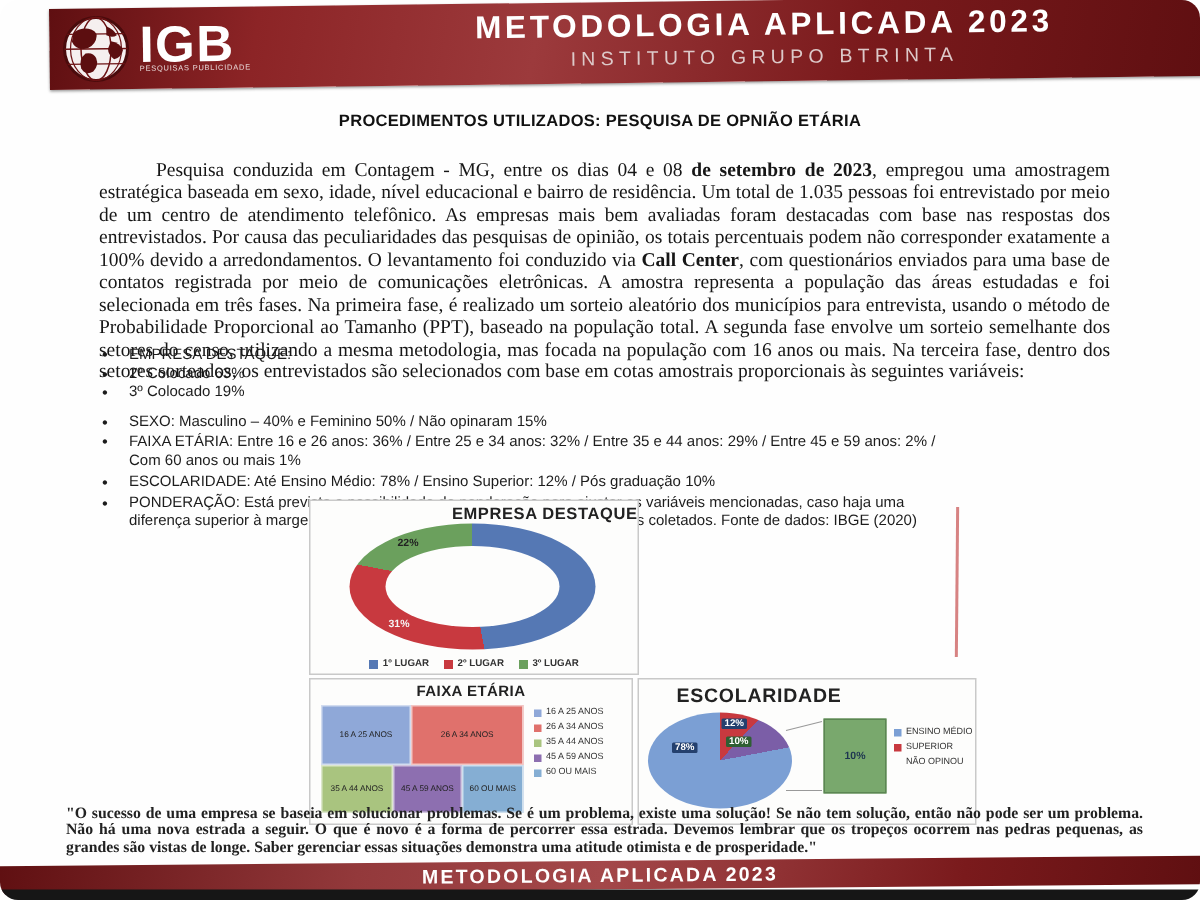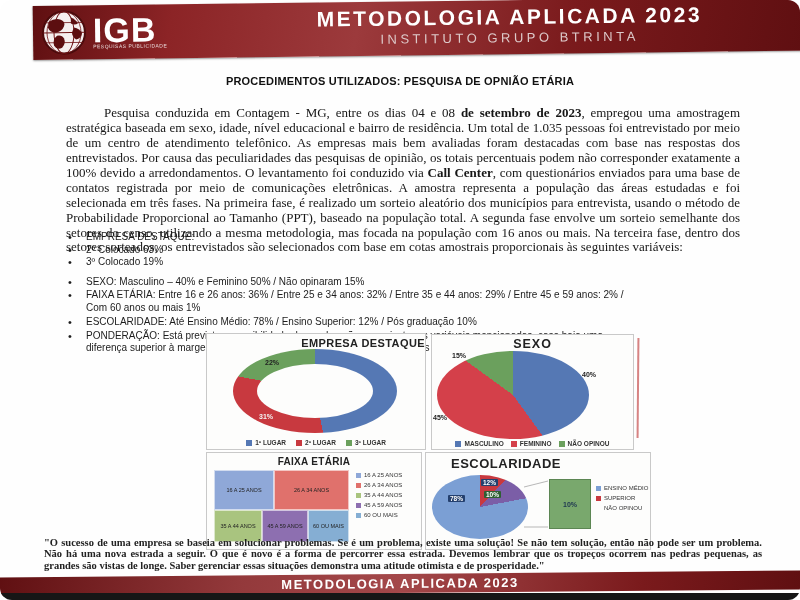--- a/index.html
+++ b/index.html
@@ -139,41 +139,20 @@
           <i style="background: rgb(200, 57, 63);"></i>
           <span>2º LUGAR</span>
         </span>
       <span class="li">
           <i style="background: rgb(107, 160, 93);"></i>
           <span>3º LUGAR</span>
         </span>
     </div>
   </div>
 
-  <div class="cbox" id="box2">
-    <div class="ctitle">SEXO</div>
-    <div class="pie" style="left: 5px; top: 16px; width: 152px; height: 88px; background: conic-gradient(rgb(85, 120, 180) 0%, rgb(85, 120, 180) 40%, rgb(212, 64, 74) 40%, rgb(212, 64, 74) 85%, rgb(107, 160, 93) 85%, rgb(107, 160, 93) 100%);"></div>
-    <div class="plabel" style="left:20px;top:17px;">15%</div>
-    <div class="plabel" style="left:1px;top:79px;">45%</div>
-    <div class="plabel" style="left:150px;top:36px;">40%</div>
-    <div class="legend-row" style="bottom:2px;gap:7px;">
-      <span class="li">
-          <i style="background: rgb(85, 120, 180);"></i>
-          <span>MASCULINO</span>
-        </span>
-      <span class="li">
-          <i style="background: rgb(212, 64, 74);"></i>
-          <span>FEMININO</span>
-        </span>
-      <span class="li">
-          <i style="background: rgb(107, 160, 93);"></i>
-          <span>NÃO OPINOU</span>
-        </span>
-    </div>
-  </div>
 
   <div class="cbox" id="box3">
     <div class="ctitle">FAIXA ETÁRIA</div>
     <div class="tmap">
       <div class="tblock" style="width: 60px; height: 40px; background: rgb(143, 168, 216);">
           <span>16 A 25 ANOS</span>
         </div>
       <div class="tblock" style="width: 75px; height: 40px; background: rgb(224, 113, 108);">
           <span>26 A 34 ANOS</span>
         </div>

